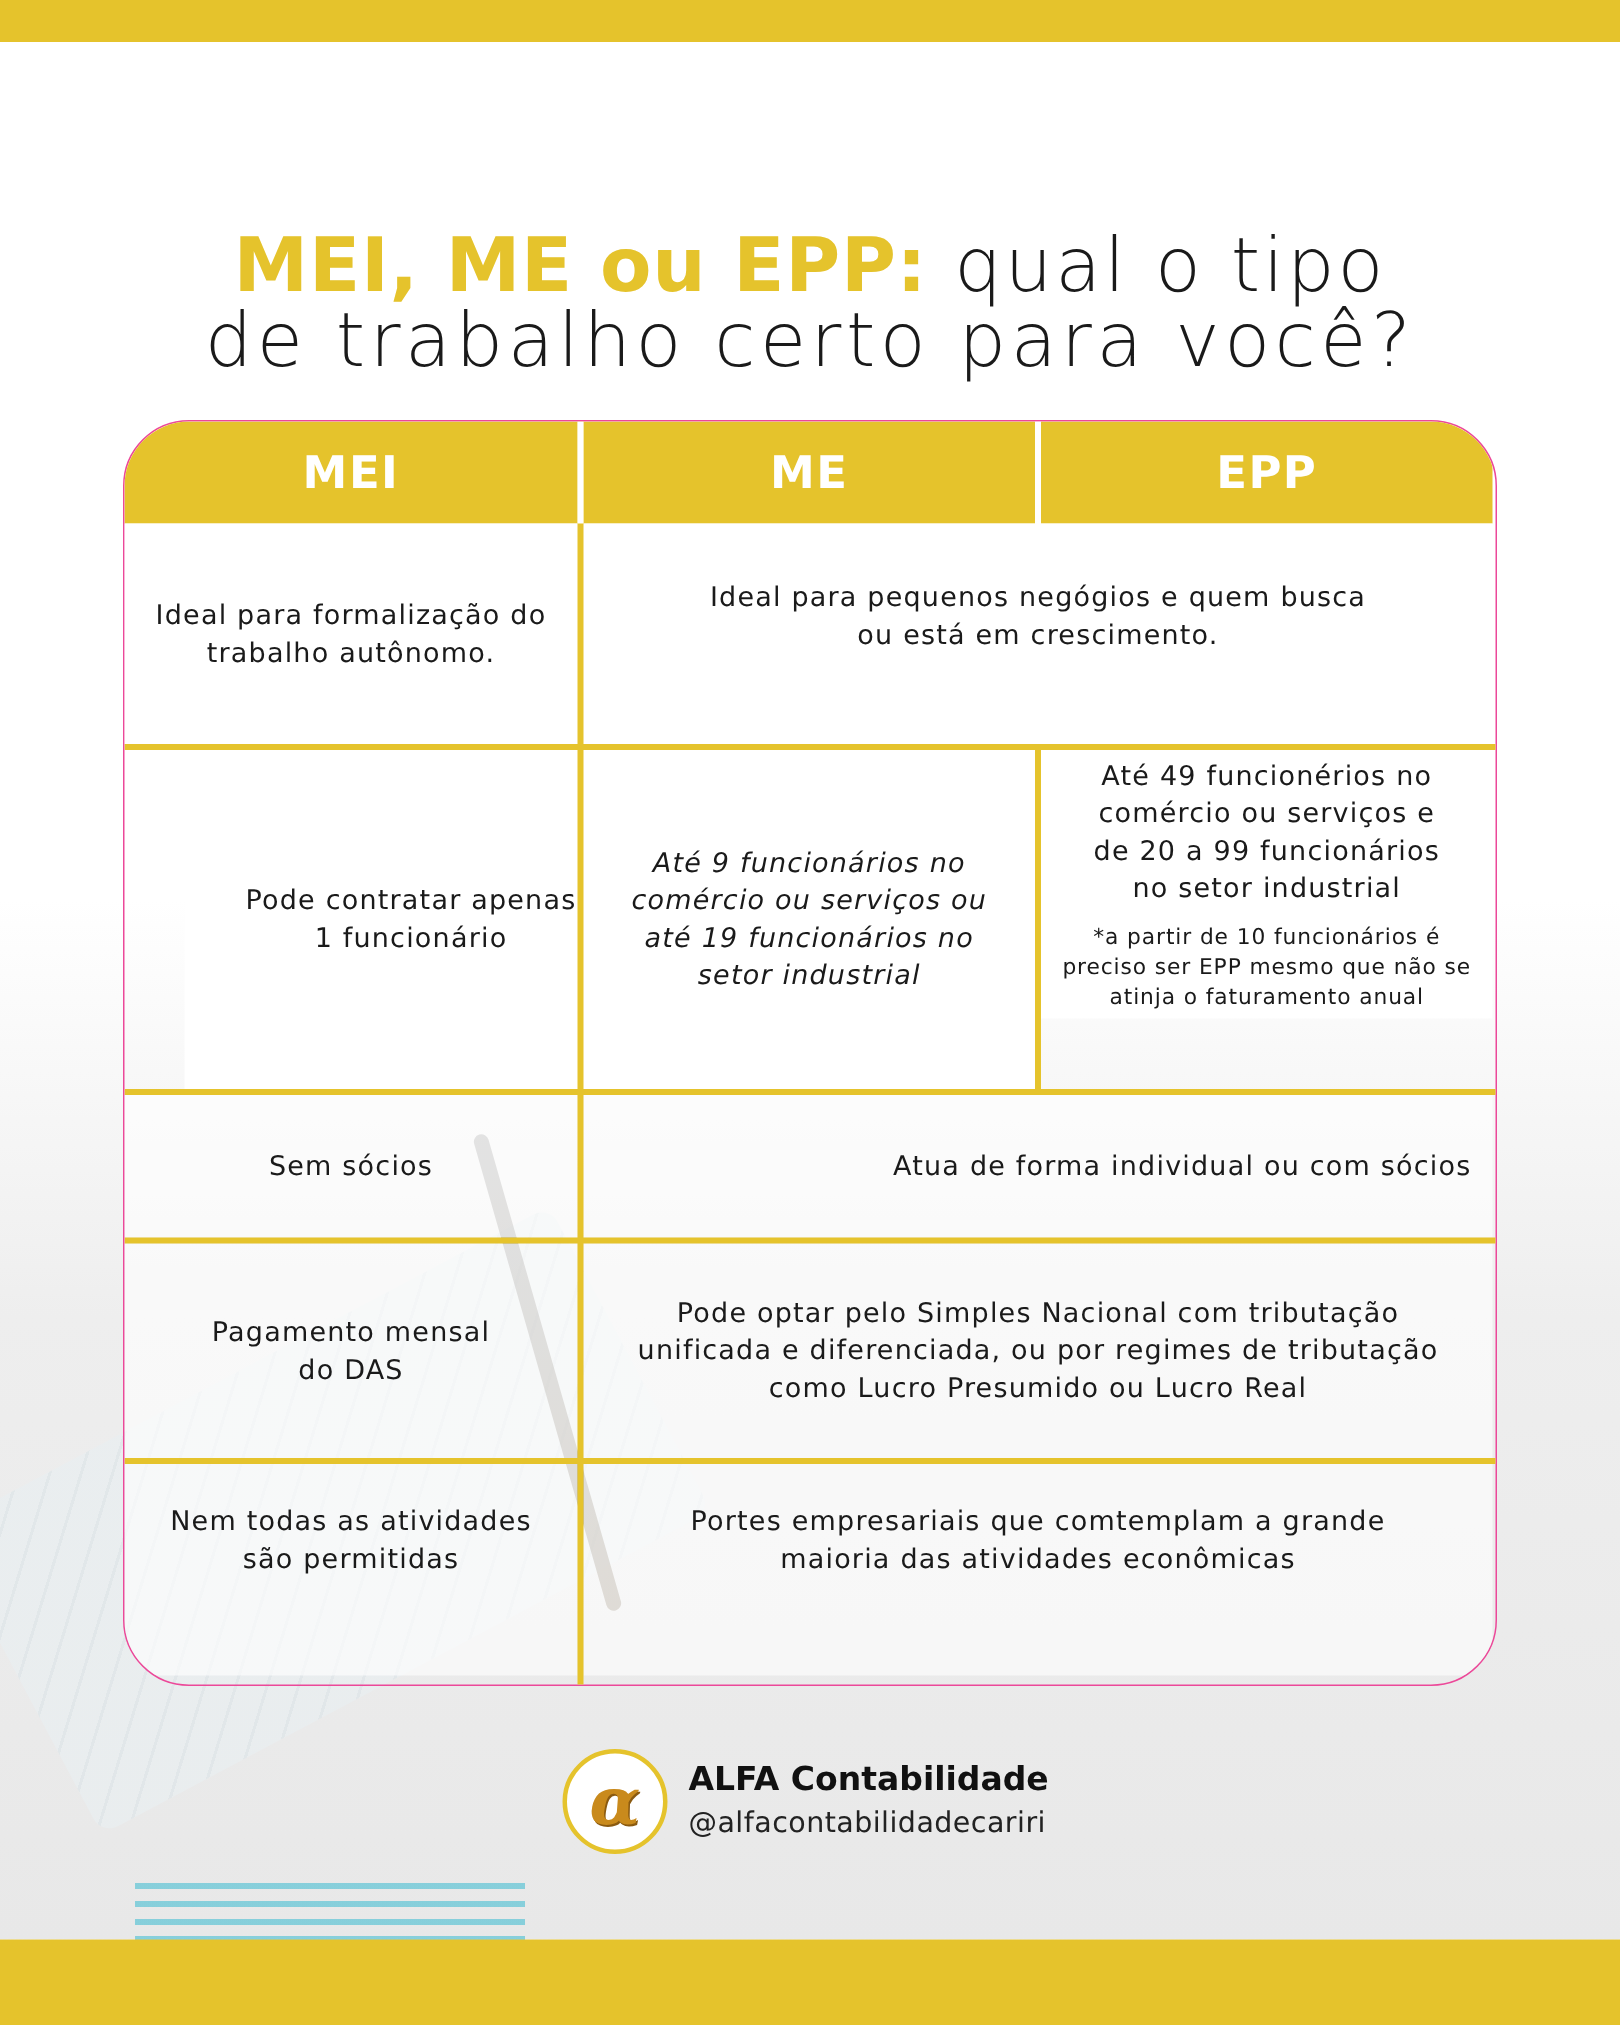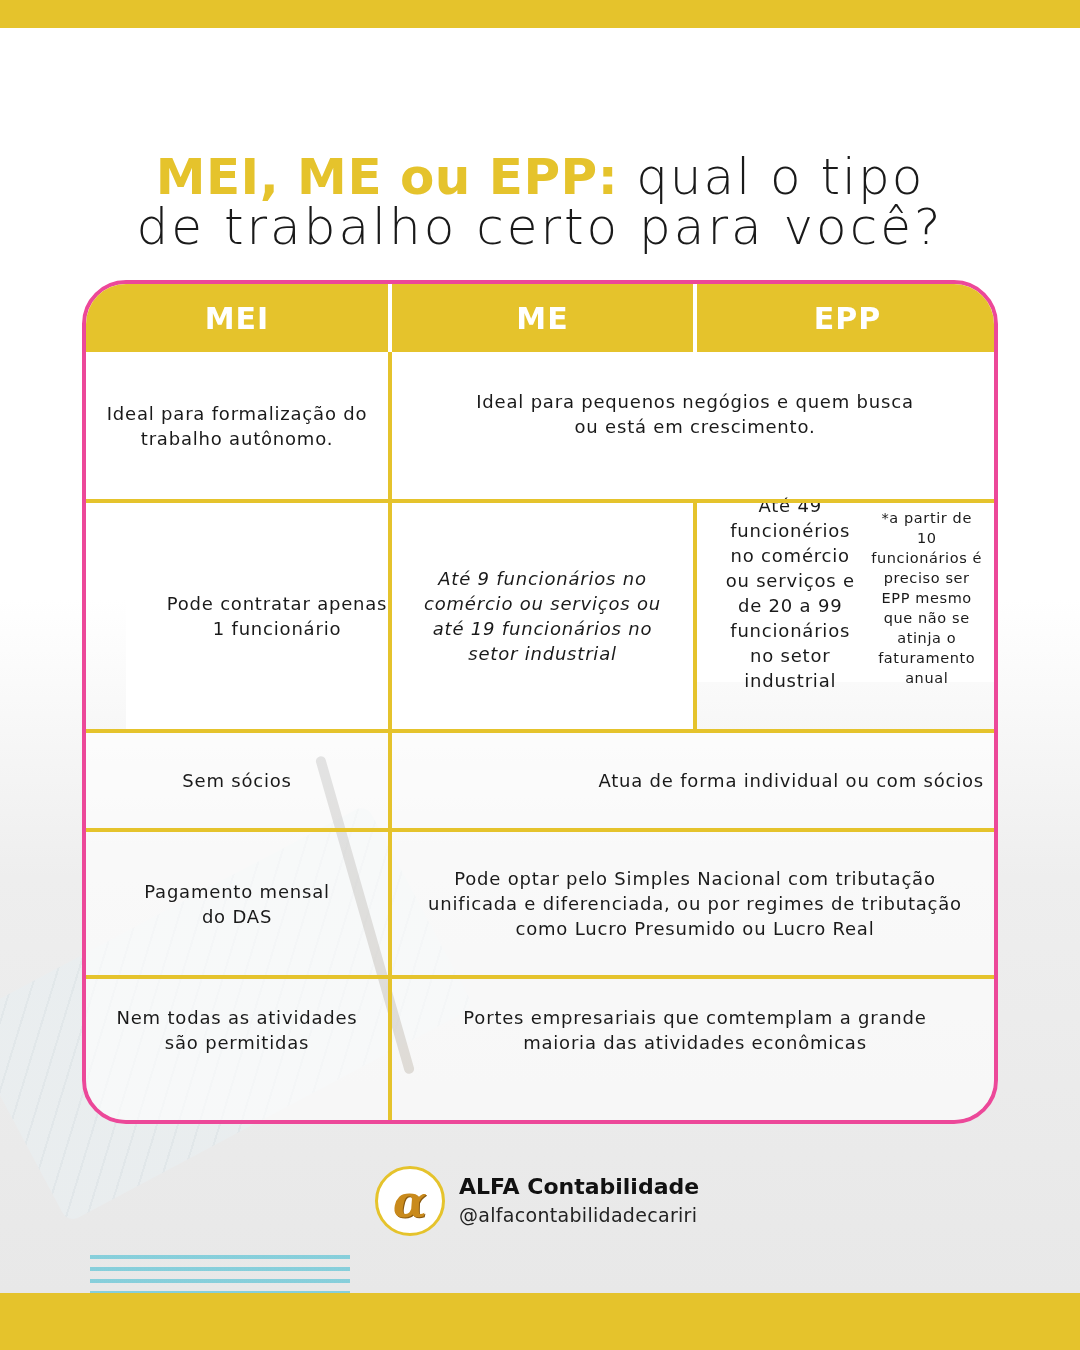--- a/index.html
+++ b/index.html
@@ -42,21 +42,21 @@
     position: absolute; left: 0; top: 152px; width: 1080px; text-align: center;
     font-family: "DejaVu Sans", sans-serif;
     font-size: 50px; line-height: 50px; letter-spacing: 2px; color: #1a1a1a;
     font-weight: 300;
   }
   .title .hl { color: #E5C32C; font-weight: bold; letter-spacing: 0.5px; }
   .title .line2 { display: block; letter-spacing: 3px; }
 
   .table {
     position: absolute; left: 82px; top: 280px; width: 916px; height: 844px;
-    border: 4px solid #ec4899; border-radius: 44px; overflow: hidden;
+    border: 1px solid #ec4899; border-radius: 44px; overflow: hidden;
     background: rgba(255,255,255,0.0);
   }
   .cell {
     position: absolute; display: flex; align-items: center; justify-content: center;
     text-align: center; font-size: 18px; line-height: 25px; letter-spacing: 0.8px;
     color: #1a1a1a; padding: 0 14px;
   }
   .cell.white { background: rgba(255,255,255,0.93); }
   .cell.fade { background: rgba(255,255,255,0.62); }
   .hdr {
@@ -108,21 +108,21 @@
   <div class="cell white" style="left:306px; top:68px; width:606px; height:123px; padding:0 80px;">
     <span>Ideal para pequenos negógios e quem busca ou está em crescimento.</span>
   </div>
 
   <div class="cell white" style="left:0; top:219px; width:302px; height:226px; padding:0 40px;margin-left:40px;">
     <span>Pode contratar apenas 1 funcionário</span>
   </div>
   <div class="cell white" style="left:306px; top:219px; width:301px; height:226px; padding:0 18px;font-style:italic;">
     <span>Até 9 funcionários no comércio ou serviços ou até 19 funcionários no setor industrial</span>
   </div>
-  <div class="cell white" style="left:611px; top:219px; width:301px; height:179px; flex-direction:row; padding:16px 14px;">
+  <div class="cell white" style="left:611px; top:219px; width:301px; height:179px; flex-direction:column; padding:16px 14px;">
     <span class="main" style="padding:0 10px;">Até 49 funcionérios no comércio ou serviços e de 20 a 99 funcionários no setor industrial</span>
     <span class="note">*a partir de 10 funcionários é preciso ser EPP mesmo que não se atinja o faturamento anual</span>
   </div>
 
   <div class="cell fade" style="left:0; top:449px; width:302px; height:95px;">
     <span>Sem sócios</span>
   </div>
   <div class="cell fade" style="left:306px; top:449px; width:606px; height:95px;justify-content:flex-end;">
     <span>Atua de forma  individual ou com sócios</span>
   </div>

